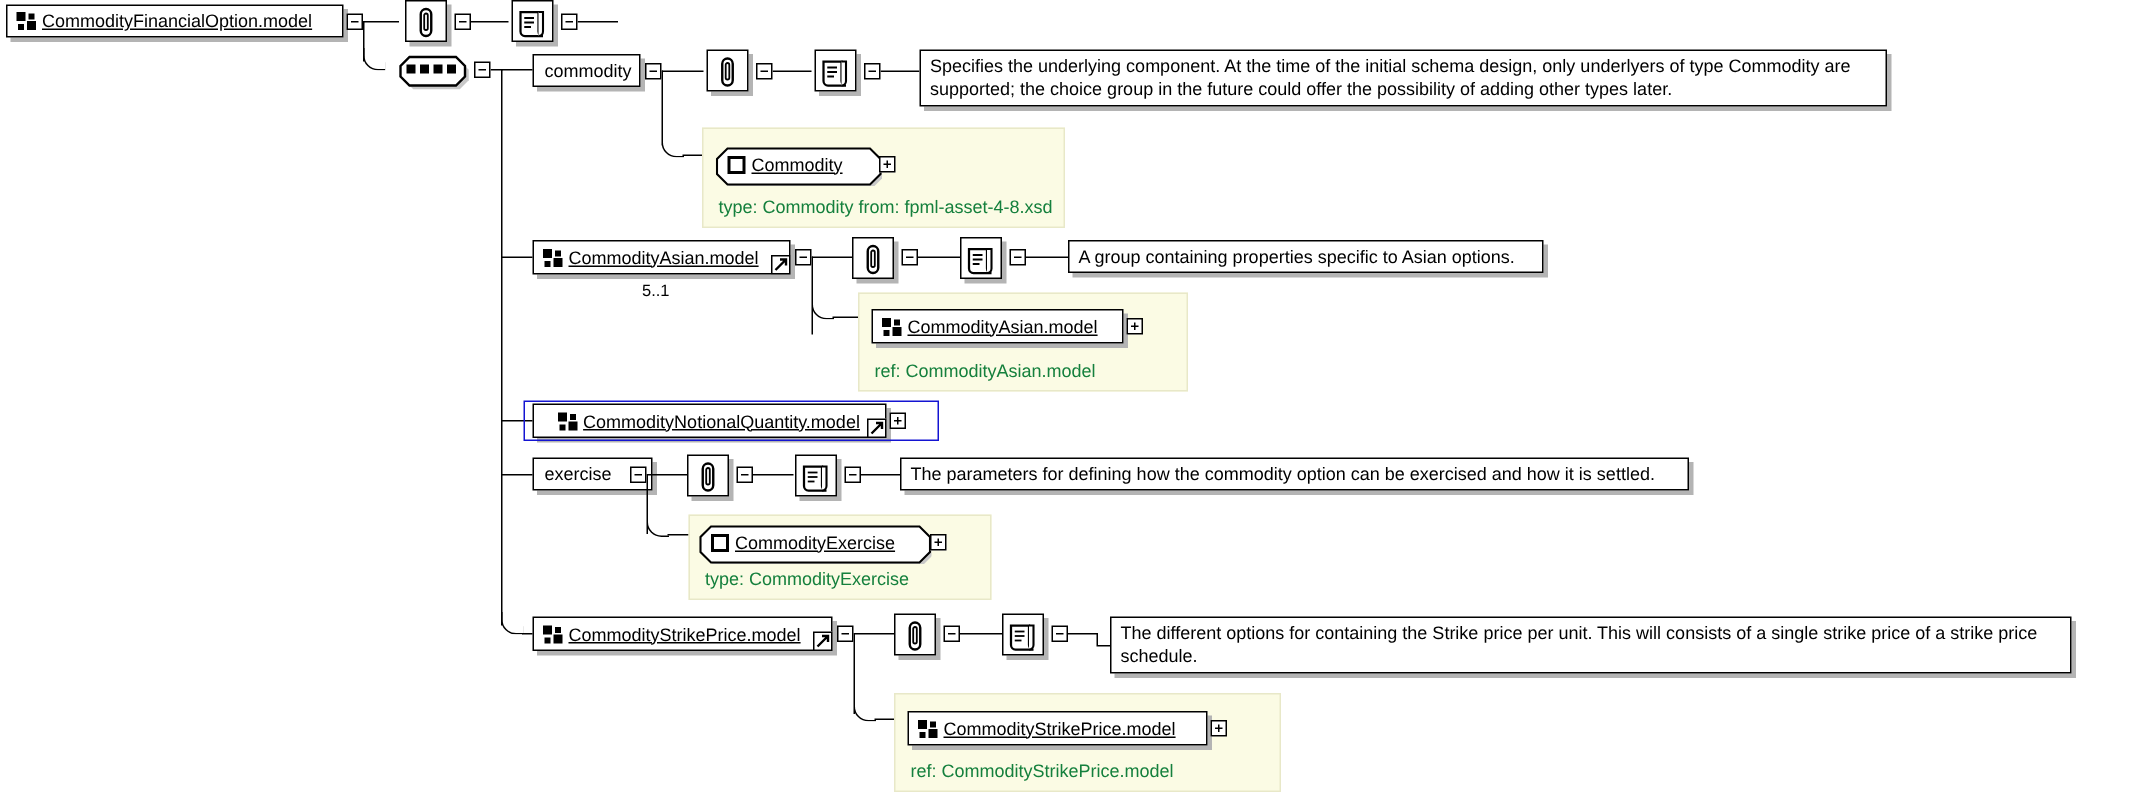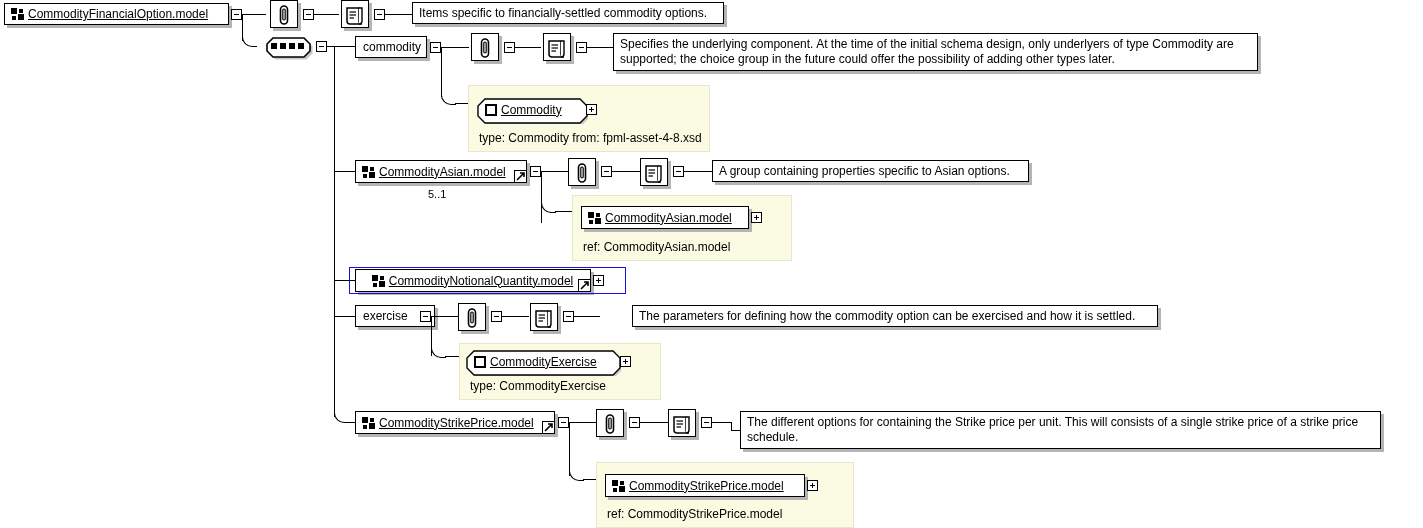--- a/index.html
+++ b/index.html
@@ -152,21 +152,21 @@
   .panel {
     position: absolute;
     box-sizing: border-box;
     background: #fbfbe4;
     border: 1px solid #e8e8c8;
   }
   .panel .reftext {
     position: absolute;
     left: 10px;
     bottom: 6px;
-    color: #000000;
+    color: #15803d;
     font-size: 12px;
     white-space: nowrap;
   }
 
   
   .card {
     position: absolute;
     font-size: 11px;
     color: #000;
     white-space: nowrap;
@@ -234,21 +234,20 @@
       <path d="M4,5 H16 V18 a3,3 0 0 0 3,3 H7 a3,3 0 0 1 -3,-3 Z" fill="#fff" stroke="#000" stroke-width="1.5"></path>
       <path d="M16,5 h3 v13 a3,3 0 0 1 -3,3" fill="#fff" stroke="#000" stroke-width="1.4"></path>
       <line x1="6.5" y1="9" x2="13" y2="9" stroke="#000" stroke-width="1.2"></line>
       <line x1="6.5" y1="12" x2="13" y2="12" stroke="#000" stroke-width="1.2"></line>
       <line x1="6.5" y1="15" x2="11" y2="15" stroke="#000" stroke-width="1.2"></line>
     </svg>
   </div>
   <div class="exp" style="left:374px; top:9px;"></div>
   <div class="hline" style="left:385px; top:14px; width:27px;"></div>
 
-  <div class="doc" style="left:412px; top:2px; width:312px; height:22px;">Items specific to financially-settled commodity options.</div>
 
   <div class="vline" style="left:242px; top:14px; height:27px;"></div>
   <div class="corner" style="left:242px; top:32px; width:14px; height:14px;"></div>
 
   <div class="seq" style="left:264px; top:35px;">
     <svg width="49" height="25" viewBox="0 0 49 25" style="position:absolute;left:0;top:0;">
       <path d="M9,3 H40 L46,9 V16 L40,22 H9 L3,16 V9 Z" fill="#c8c8c8" transform="translate(2.5,2.5)"></path>
       <path d="M9,3 H40 L46,9 V16 L40,22 H9 L3,16 V9 Z" fill="#fff" stroke="#000" stroke-width="1.6"></path>
     </svg>
     <span class="dots">
@@ -412,21 +411,21 @@
       <path d="M4,5 H16 V18 a3,3 0 0 0 3,3 H7 a3,3 0 0 1 -3,-3 Z" fill="#fff" stroke="#000" stroke-width="1.5"></path>
       <path d="M16,5 h3 v13 a3,3 0 0 1 -3,3" fill="#fff" stroke="#000" stroke-width="1.4"></path>
       <line x1="6.5" y1="9" x2="13" y2="9" stroke="#000" stroke-width="1.2"></line>
       <line x1="6.5" y1="12" x2="13" y2="12" stroke="#000" stroke-width="1.2"></line>
       <line x1="6.5" y1="15" x2="11" y2="15" stroke="#000" stroke-width="1.2"></line>
     </svg>
   </div>
   <div class="exp" style="left:563px; top:311px;"></div>
   <div class="hline" style="left:574px; top:316px; width:26px;"></div>
 
-  <div class="doc" style="left:632px; top:305px; width:526px; height:22px;">The parameters for defining how the commodity option can be exercised and how it is settled.</div>
+  <div class="doc" style="left:600px; top:305px; width:526px; height:22px;">The parameters for defining how the commodity option can be exercised and how it is settled.</div>
 
   <div class="vline" style="left:431px; top:316px; height:40px;"></div>
   <div class="corner" style="left:431px; top:343px; width:14px; height:14px;"></div>
   <div class="hline" style="left:445px; top:356px; width:20px;"></div>
 
   <div class="panel" style="left:459px; top:343px; width:202px; height:57px;">
     <span class="reftext">type: CommodityExercise</span>
   </div>
   <div class="node octagon has-icon" style="left:466px; top:350px; width:152px; height:23px;">
     <svg class="oct-body" width="155" height="26" viewBox="0 0 155 26">

